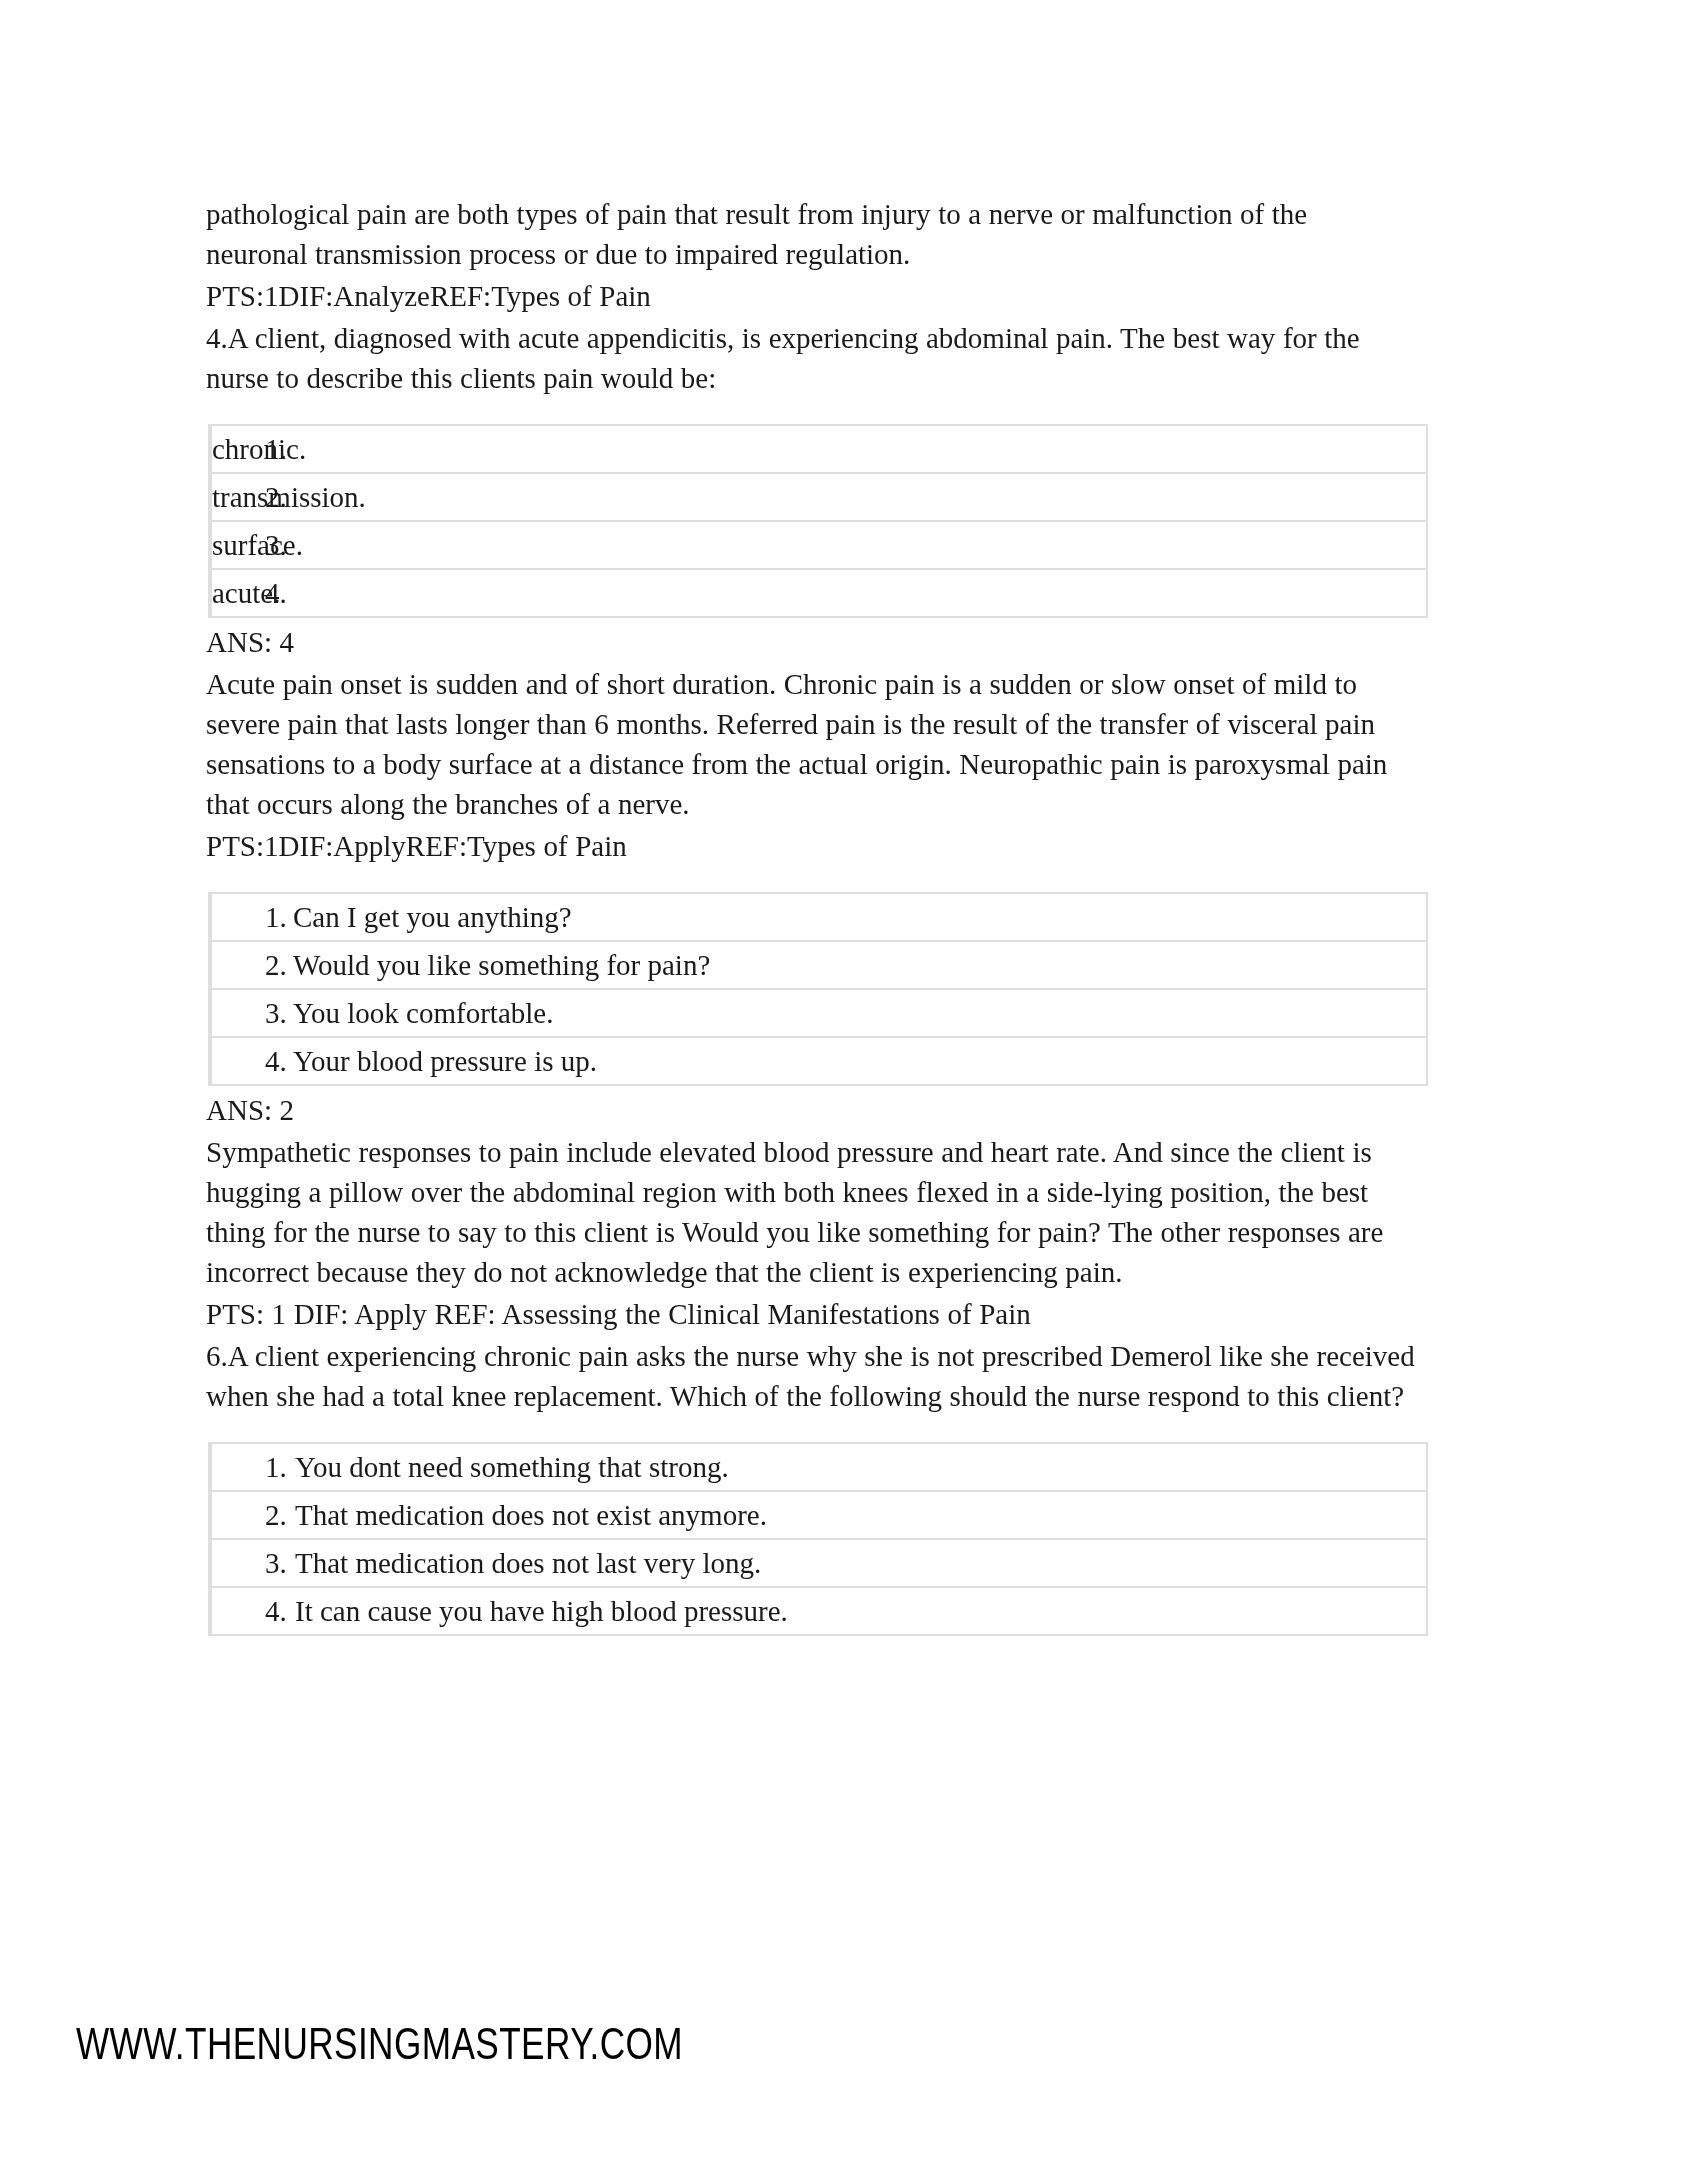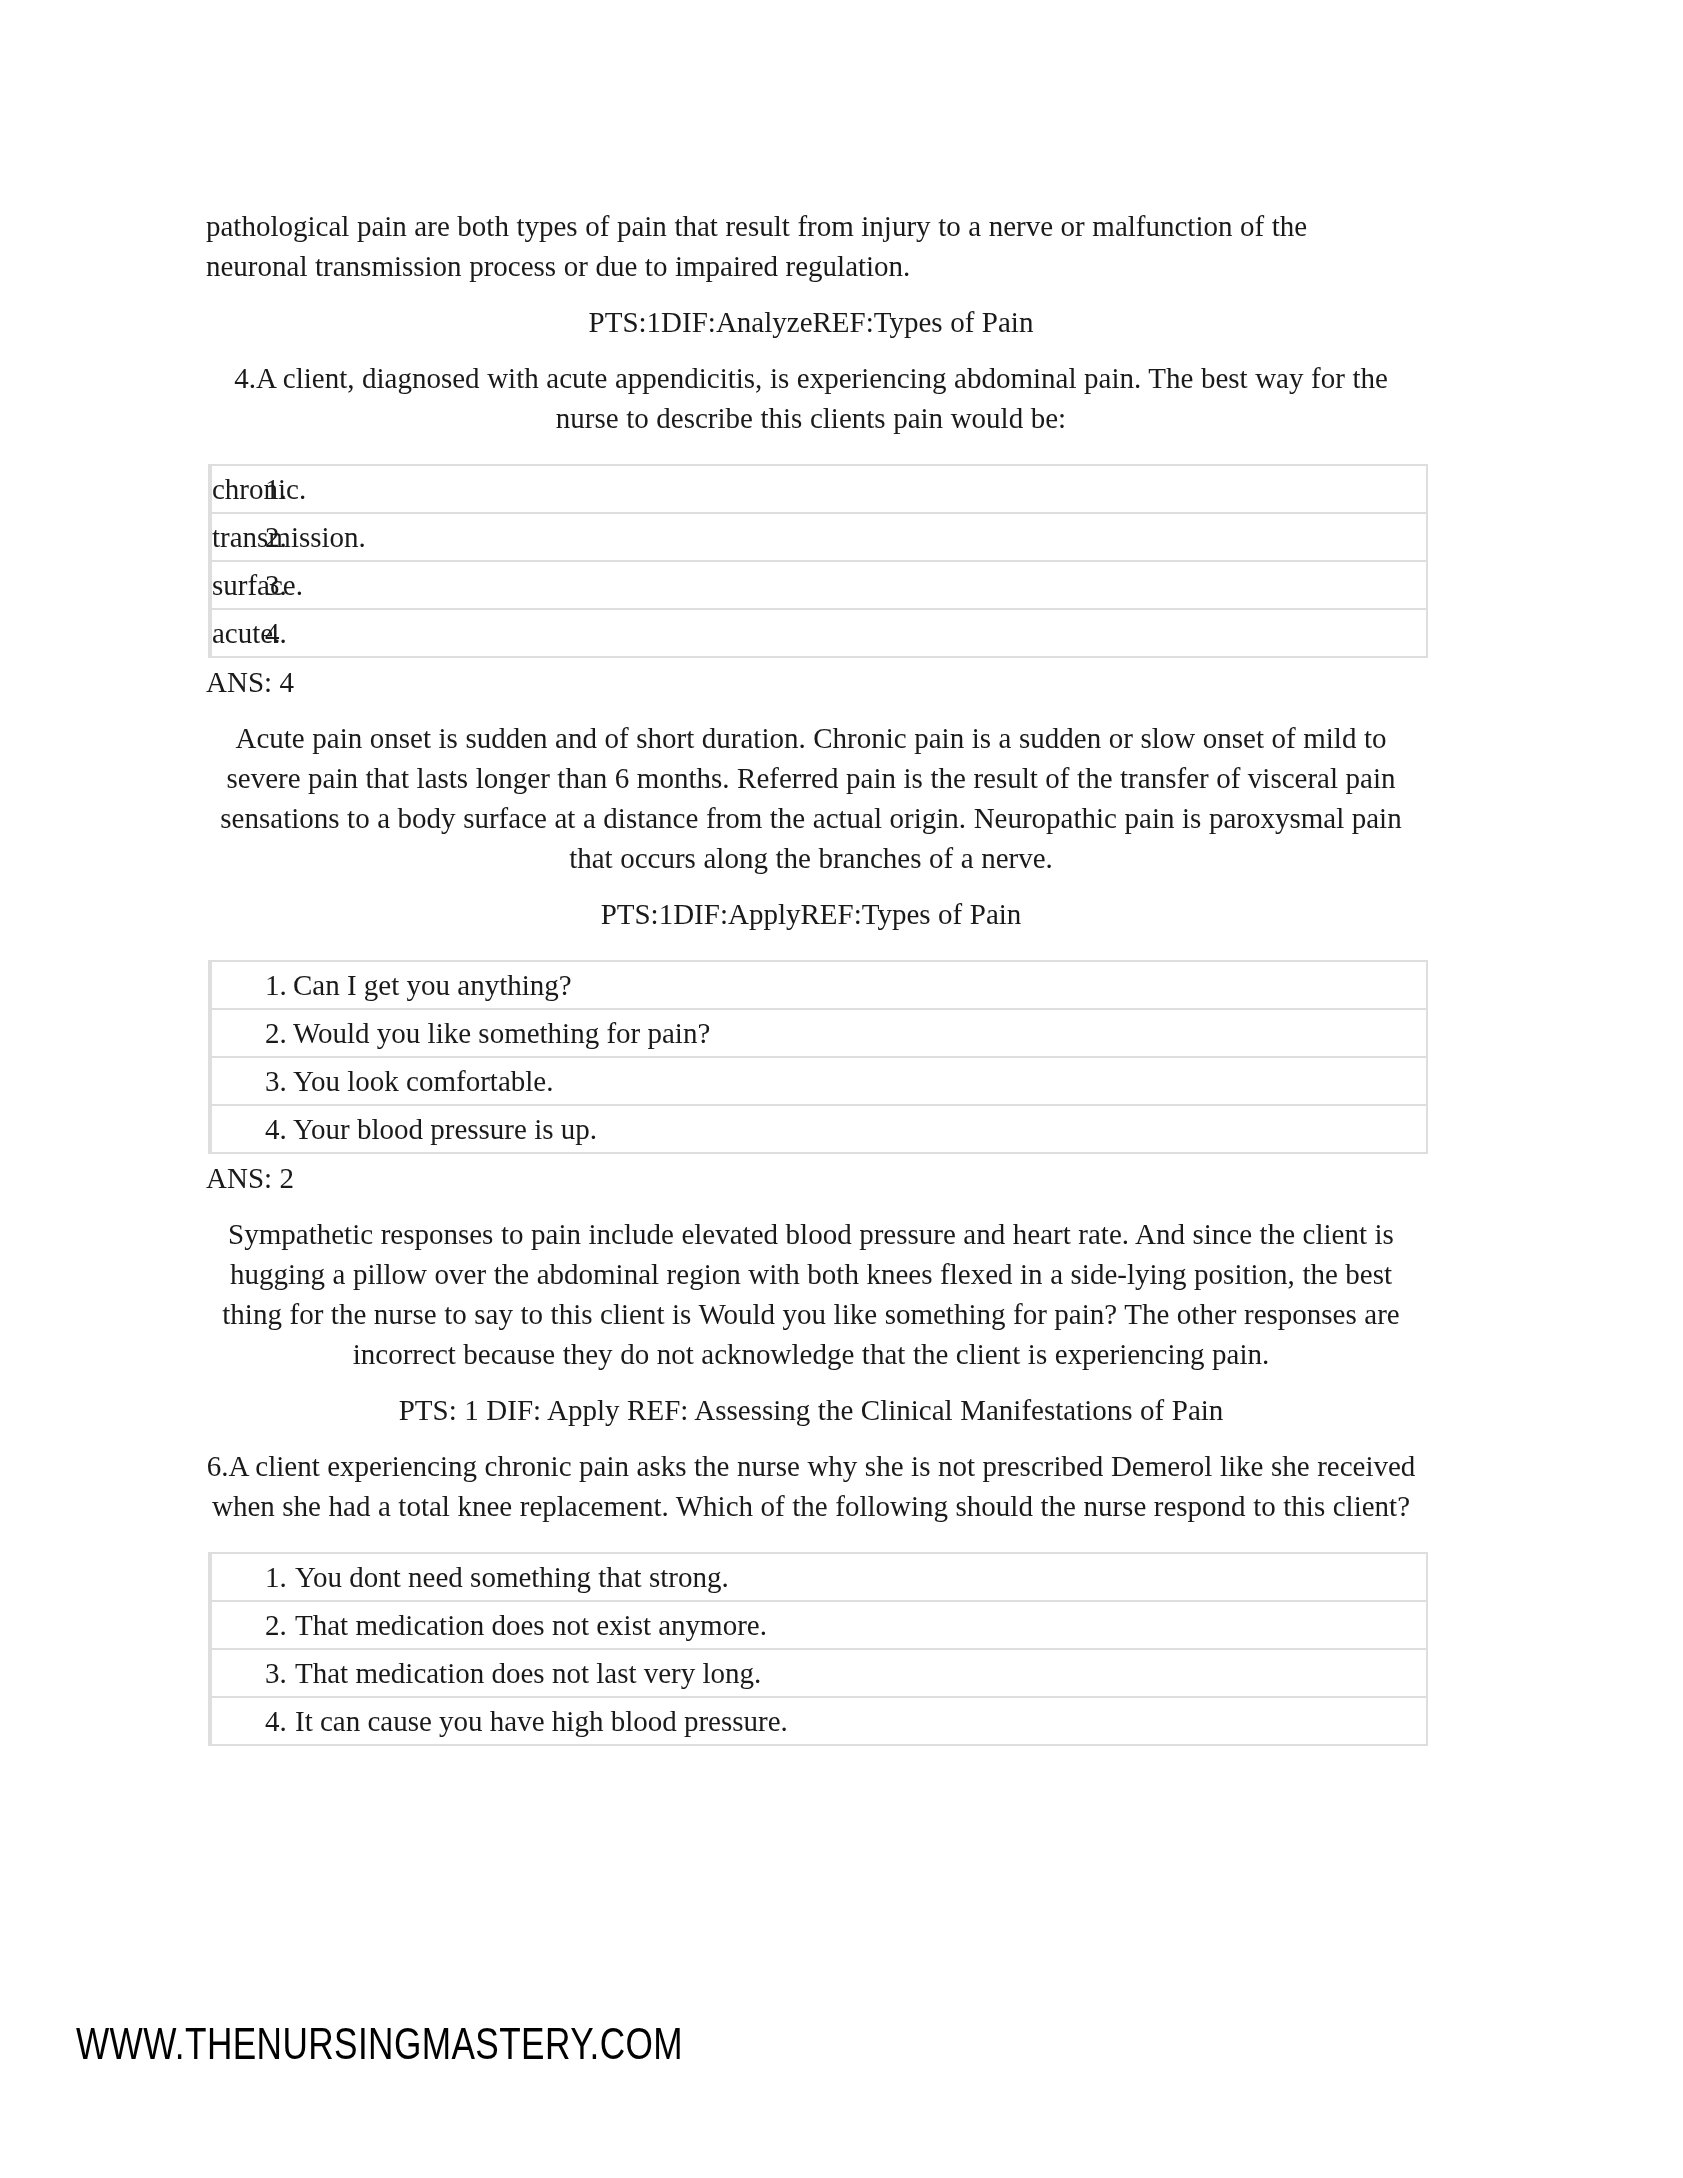--- a/index.html
+++ b/index.html
@@ -21,35 +21,35 @@
     left: 0;
     top: 0;
     width: 1683px;
     height: 2178px;
     background: #ffffff;
   }
 
   .content {
     position: absolute;
     left: 206px;
-    top: 206px;
+    top: 194px;
     width: 1210px;
   }
 
   .para {
     font-size: 29px;
     line-height: 40px;
     letter-spacing: 0px;
     text-align: left;
     margin: 0;
     color: #1a1a1a;
     word-spacing: 0.3px;
   }
 
-  .para + .para { margin-top: 16px; text-align: center; }
+  .para + .para { margin-top: 2px; }
 
   
   .opt-table {
     border-collapse: collapse;
     width: 1220px;
     margin-left: 2px;
     table-layout: fixed;
   }
   .opt-table td {
     border: 2px solid #dedede;

